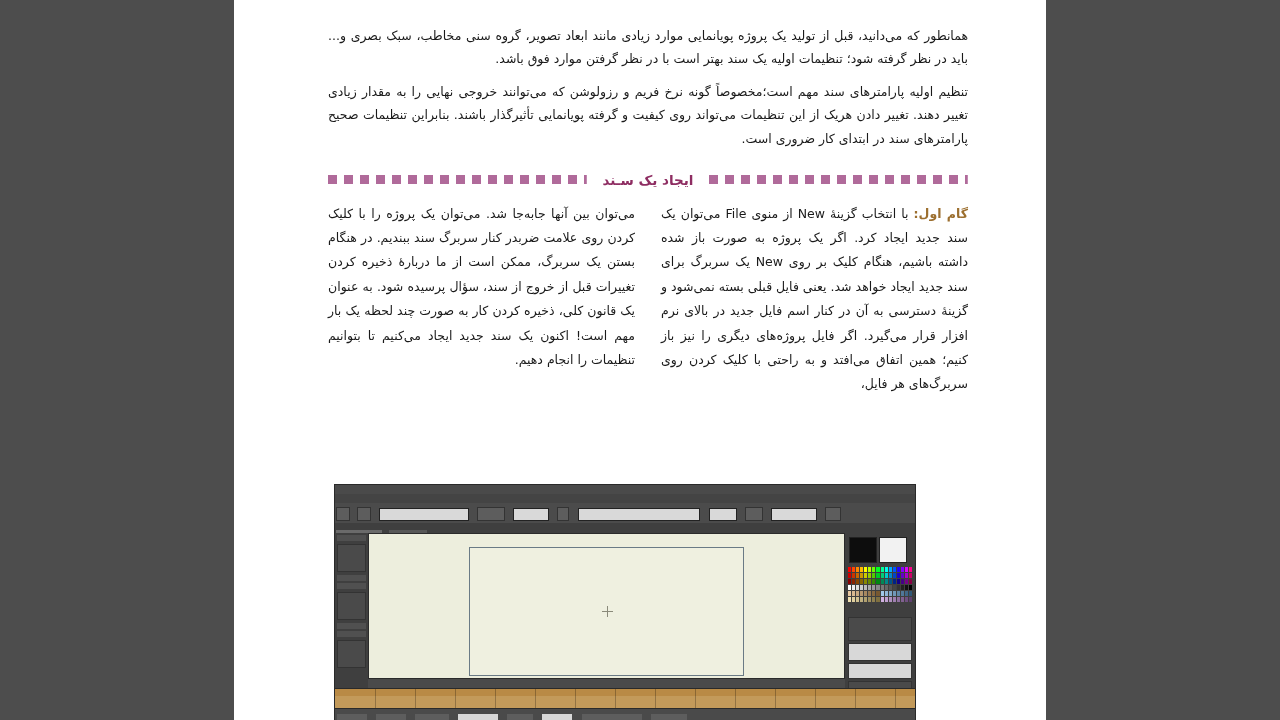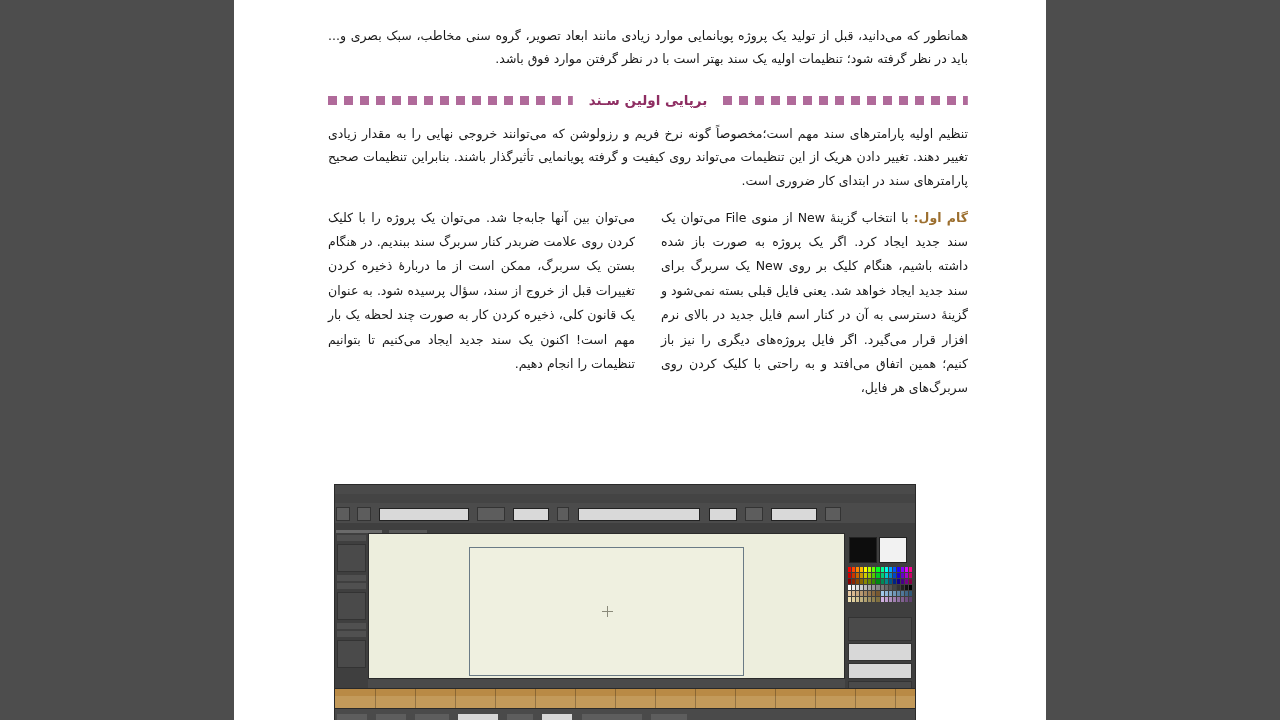--- a/index.html
+++ b/index.html
@@ -345,28 +345,28 @@
 
 <div class="screen">
 
   <div class="page">
     <div class="page-inner">
 
       <div class="content">
 
         <p class="body-text">همانطور که می‌دانید، قبل از تولید یک پروژه پویانمایی موارد زیادی مانند ابعاد تصویر، گروه سنی مخاطب، سبک بصری و... باید در نظر گرفته شود؛ تنظیمات اولیه یک سند بهتر است با در نظر گرفتن موارد فوق باشد.</p>
 
+
+        <p class="body-text">تنظیم اولیه پارامترهای سند مهم است؛مخصوصاً گونه نرخ فریم و رزولوشن که می‌توانند خروجی نهایی را به مقدار زیادی تغییر دهند. تغییر دادن هریک از این تنظیمات می‌تواند روی کیفیت و گرفته پویانمایی تأثیرگذار باشند. بنابراین تنظیمات صحیح پارامترهای سند در ابتدای کار ضروری است.</p>
+
         <div class="section-heading">
           <span class="ornament"></span>
-          <span class="heading-label">برپایی اولین سـند</span>
+          <span class="heading-label">ایجاد یک سـند</span>
           <span class="ornament"></span>
         </div>
-
-        <p class="body-text">تنظیم اولیه پارامترهای سند مهم است؛مخصوصاً گونه نرخ فریم و رزولوشن که می‌توانند خروجی نهایی را به مقدار زیادی تغییر دهند. تغییر دادن هریک از این تنظیمات می‌تواند روی کیفیت و گرفته پویانمایی تأثیرگذار باشند. بنابراین تنظیمات صحیح پارامترهای سند در ابتدای کار ضروری است.</p>
-
 
         <div class="two-col">
           <div class="col">
             <p><span class="lead-in">گام اول:</span><span> با انتخاب گزینهٔ New از منوی File می‌توان یک سند جدید ایجاد کرد. اگر یک پروژه به صورت باز شده داشته باشیم، هنگام کلیک بر روی New یک سربرگ برای سند جدید ایجاد خواهد شد. یعنی فایل قبلی بسته نمی‌شود و گزینهٔ دسترسی به آن در کنار اسم فایل جدید در بالای نرم افزار قرار می‌گیرد. اگر فایل پروژه‌های دیگری را نیز باز کنیم؛ همین اتفاق می‌افتد و به راحتی با کلیک کردن روی سربرگ‌های هر فایل،</span></p>
           </div>
           <div class="col">
             <p>می‌توان بین آنها جابه‌جا شد. می‌توان یک پروژه را با کلیک کردن روی علامت ضربدر کنار سربرگ سند ببندیم. در هنگام بستن یک سربرگ، ممکن است از ما دربارهٔ ذخیره کردن تغییرات قبل از خروج از سند، سؤال پرسیده شود. به عنوان یک قانون کلی، ذخیره کردن کار به صورت چند لحظه یک بار مهم است! اکنون یک سند جدید ایجاد می‌کنیم تا بتوانیم تنظیمات را انجام دهیم.</p>
           </div>
         </div>
 

